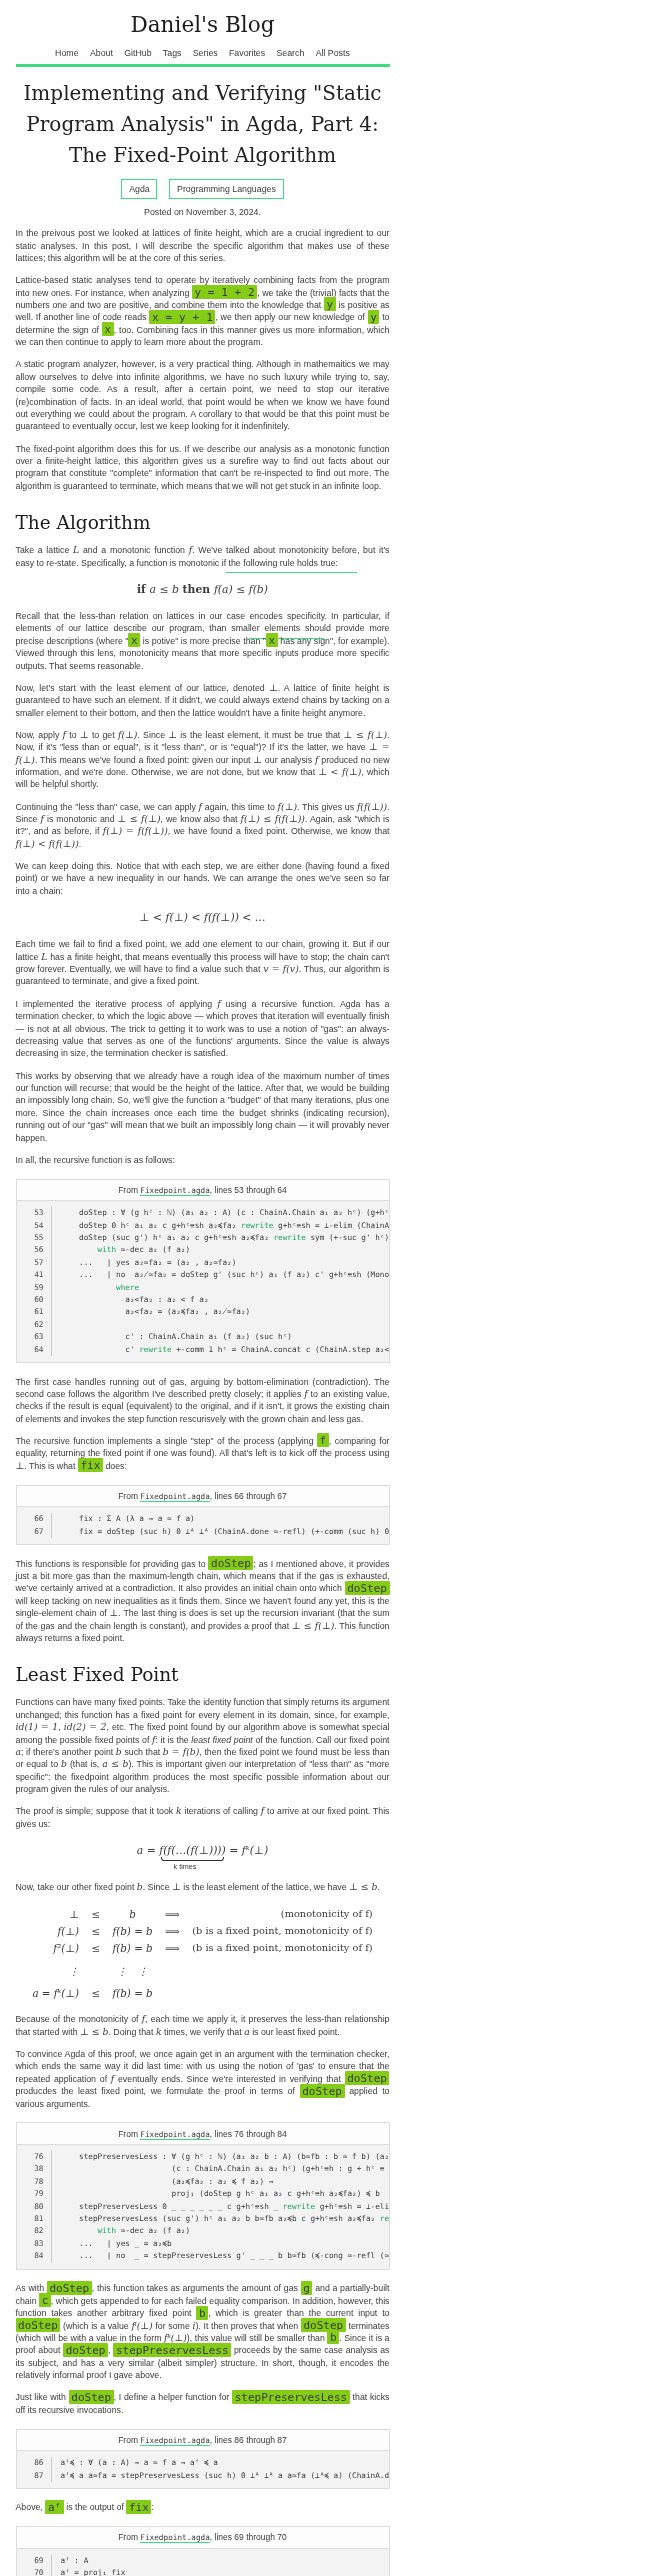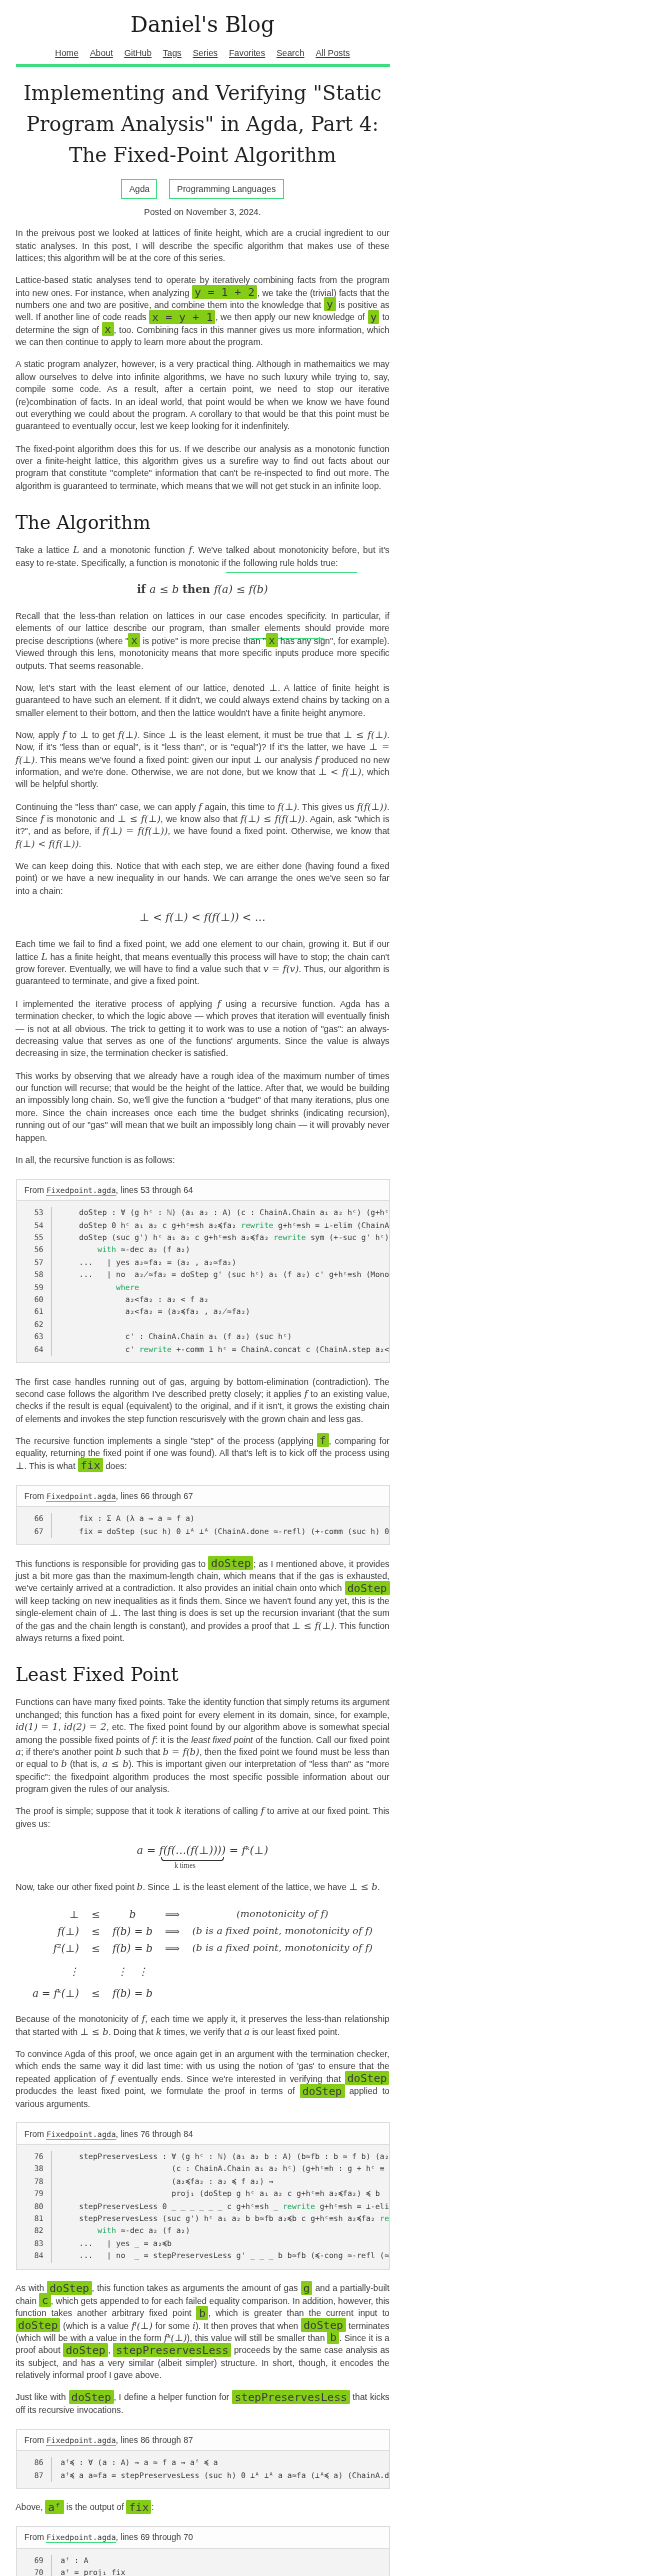--- a/index.html
+++ b/index.html
@@ -7,21 +7,21 @@
     --kw:#18a558;
     --text:#3a3a3a;
   }
   html,body{margin:0;padding:0;background:#fff;}
   body{font-family:"Liberation Sans",sans-serif;color:var(--text);min-height:3021px;}
   .page{width:374px;margin-left:15.5px;padding-top:12.4px;}
 
   
   .site-title{font-family:"DejaVu Serif",serif;font-weight:normal;font-size:21.6px;line-height:1.2;color:#1c1c1c;text-align:center;margin:0;}
   nav{display:flex;justify-content:center;gap:11.3px;margin-top:9.3px;font-size:8.8px;}
-  nav a{color:#3a3a3a;cursor:pointer;text-decoration:underline;}
+  nav a{color:#3a3a3a;cursor:pointer;}
   .rule{height:2.6px;background:var(--accent);margin-top:6.7px;}
 
   
   .post-title{font-family:"DejaVu Serif",serif;font-weight:normal;font-size:20px;line-height:1.55;color:#222;text-align:center;margin:11.3px 0 0;}
   .tags{display:flex;justify-content:center;gap:12px;margin-top:8.2px;}
   .tag{border:0.5px solid var(--accent);padding:3.6px 6.7px;font-size:8.8px;cursor:pointer;}
   .date{text-align:center;font-size:8.8px;margin:8.8px 0 0;}
 
   
   .para{font-size:8.8px;line-height:12.4px;text-align:justify;margin:9.8px 0;}
@@ -33,35 +33,35 @@
 
   h2.sec{font-family:"DejaVu Serif",serif;font-weight:normal;font-size:18.5px;color:#1c1c1c;margin:19.6px 0 11.3px;}
 
   .math-display{text-align:center;margin:14px 0;font-size:10.8px;}
   .math-display .mi,.math-display .mbf{font-size:10.8px;}
 
   
   .ub-display{margin-bottom:24px;}
   .ub{position:relative;display:inline-block;}
   .ub-line{position:absolute;left:1.5px;right:1.5px;top:100%;height:3.1px;border:0.8px solid #333;border-top:none;border-radius:0 0 3.6px 3.6px;}
-  .ub-label{position:absolute;top:calc(100% + 5.2px);left:0;right:15px;text-align:center;font-family:Liberation Serif, serif;font-size:7.2px;font-style:normal;}
+  .ub-label{position:absolute;top:calc(100% + 5.2px);left:0;right:15px;text-align:center;font-family:Liberation Sans, sans-serif;font-size:7.2px;font-style:normal;}
 
   
   .align-grid{display:grid;grid-template-columns:repeat(5,auto);justify-content:center;column-gap:12.4px;row-gap:5.2px;margin:14.4px 0;}
   .ag{font-family:"DejaVu Serif",serif;font-size:10.3px;}
   .ag.c0{text-align:right;font-style:italic;}
   .ag.c1{text-align:center;}
   .ag.c2{text-align:center;font-style:italic;}
   .ag.c3{text-align:center;}
-  .ag.c4{text-align:center;font-size:9.8px;font-style:italic;}
+  .ag.c4{text-align:right;font-size:9.8px;}
   .ag.vcell{padding:5.2px 0;}
 
   
   .codeblock{border:0.5px solid #ddd;margin:12.4px 0;}
-  .cb-head{padding:5.2px 7.7px;font-size:8.5px;background:#fdfdfd;border-bottom:0.5px solid #ddd;text-align:left;}
+  .cb-head{padding:5.2px 7.7px;font-size:8.5px;background:#fdfdfd;border-bottom:0.5px solid #ddd;text-align:center;}
   .cb-head .file{font-family:"DejaVu Sans Mono",monospace;font-size:7.7px;border-bottom:1.5px solid var(--accent);cursor:pointer;}
   .cb-body{background:#f3f3f3;padding:6.2px 0;overflow:hidden;}
   .code-line{display:flex;line-height:12.4px;font-family:"DejaVu Sans Mono",monospace;font-size:7.7px;white-space:pre;}
   .ln{flex:0 0 27px;text-align:right;padding-right:7.2px;border-right:0.5px solid #c9c9c9;color:#4a4a4a;}
   .cd{padding-left:8.8px;flex:1 1 auto;overflow:hidden;}
   .kw{color:var(--kw);}
 </style>
 </head>
 <body>
 
@@ -107,21 +107,21 @@
         <p class="para">This works by observing that we already have a rough idea of the maximum number of times our function will recurse; that would be the height of the lattice. After that, we would be building an impossibly long chain. So, we'll give the function a "budget" of that many iterations, plus one more. Since the chain increases once each time the budget shrinks (indicating recursion), running out of our "gas" will mean that we built an impossibly long chain — it will provably never happen.</p>
         <p class="para">In all, the recursive function is as follows:</p>
         <div class="codeblock">
           <div class="cb-head">From <span class="file">Fixedpoint.agda</span>, lines 53 through 64</div>
           <div class="cb-body">
             <div class="code-line"><span class="ln">53</span><span class="cd">    doStep : ∀ (g hᶜ : ℕ) (a₁ a₂ : A) (c : ChainA.Chain a₁ a₂ hᶜ) (g+hᶜ≡h : g +</span></div>
             <div class="code-line"><span class="ln">54</span><span class="cd">    doStep 0 hᶜ a₁ a₂ c g+hᶜ≡sh a₂≼fa₂ <span class="kw">rewrite</span> g+hᶜ≡sh = ⊥-elim (ChainA.Bounded</span></div>
             <div class="code-line"><span class="ln">55</span><span class="cd">    doStep (suc g') hᶜ a₁ a₂ c g+hᶜ≡sh a₂≼fa₂ <span class="kw">rewrite</span> sym (+-suc g' hᶜ)</span></div>
             <div class="code-line"><span class="ln">56</span><span class="cd">        <span class="kw">with</span> ≈-dec a₂ (f a₂)</span></div>
             <div class="code-line"><span class="ln">57</span><span class="cd">    ...   | yes a₂≈fa₂ = (a₂ , a₂≈fa₂)</span></div>
-            <div class="code-line"><span class="ln">58</span><span class="cd">    ...   | no  a₂̸≈fa₂ = doStep g' (suc hᶜ) a₁ (f a₂) c' g+hᶜ≡sh (Monotonicᶠ a₂≼</span></div>
+            <div class="code-line"><span class="ln">41</span><span class="cd">    ...   | no  a₂̸≈fa₂ = doStep g' (suc hᶜ) a₁ (f a₂) c' g+hᶜ≡sh (Monotonicᶠ a₂≼</span></div>
             <div class="code-line"><span class="ln">59</span><span class="cd">            <span class="kw">where</span></span></div>
             <div class="code-line"><span class="ln">60</span><span class="cd">              a₂&lt;fa₂ : a₂ &lt; f a₂</span></div>
             <div class="code-line"><span class="ln">61</span><span class="cd">              a₂&lt;fa₂ = (a₂≼fa₂ , a₂̸≈fa₂)</span></div>
             <div class="code-line"><span class="ln">62</span><span class="cd"></span></div>
             <div class="code-line"><span class="ln">63</span><span class="cd">              c' : ChainA.Chain a₁ (f a₂) (suc hᶜ)</span></div>
             <div class="code-line"><span class="ln">64</span><span class="cd">              c' <span class="kw">rewrite</span> +-comm 1 hᶜ = ChainA.concat c (ChainA.step a₂&lt;fa₂</span></div>
           </div>
         </div>
         <p class="para">The first case handles running out of gas, arguing by bottom-elimination (contradiction). The second case follows the algorithm I've described pretty closely; it applies <span class="mi">f</span> to an existing value, checks if the result is equal (equivalent) to the original, and if it isn't, it grows the existing chain of elements and invokes the step function rescurisvely with the grown chain and less gas.</p>
         <p class="para">The recursive function implements a single "step" of the process (applying <span class="icode">f</span>, comparing for equality, returning the fixed point if one was found). All that's left is to kick off the process using <span class="mi">⊥</span>. This is what <span class="icode">fix</span> does:</p>

